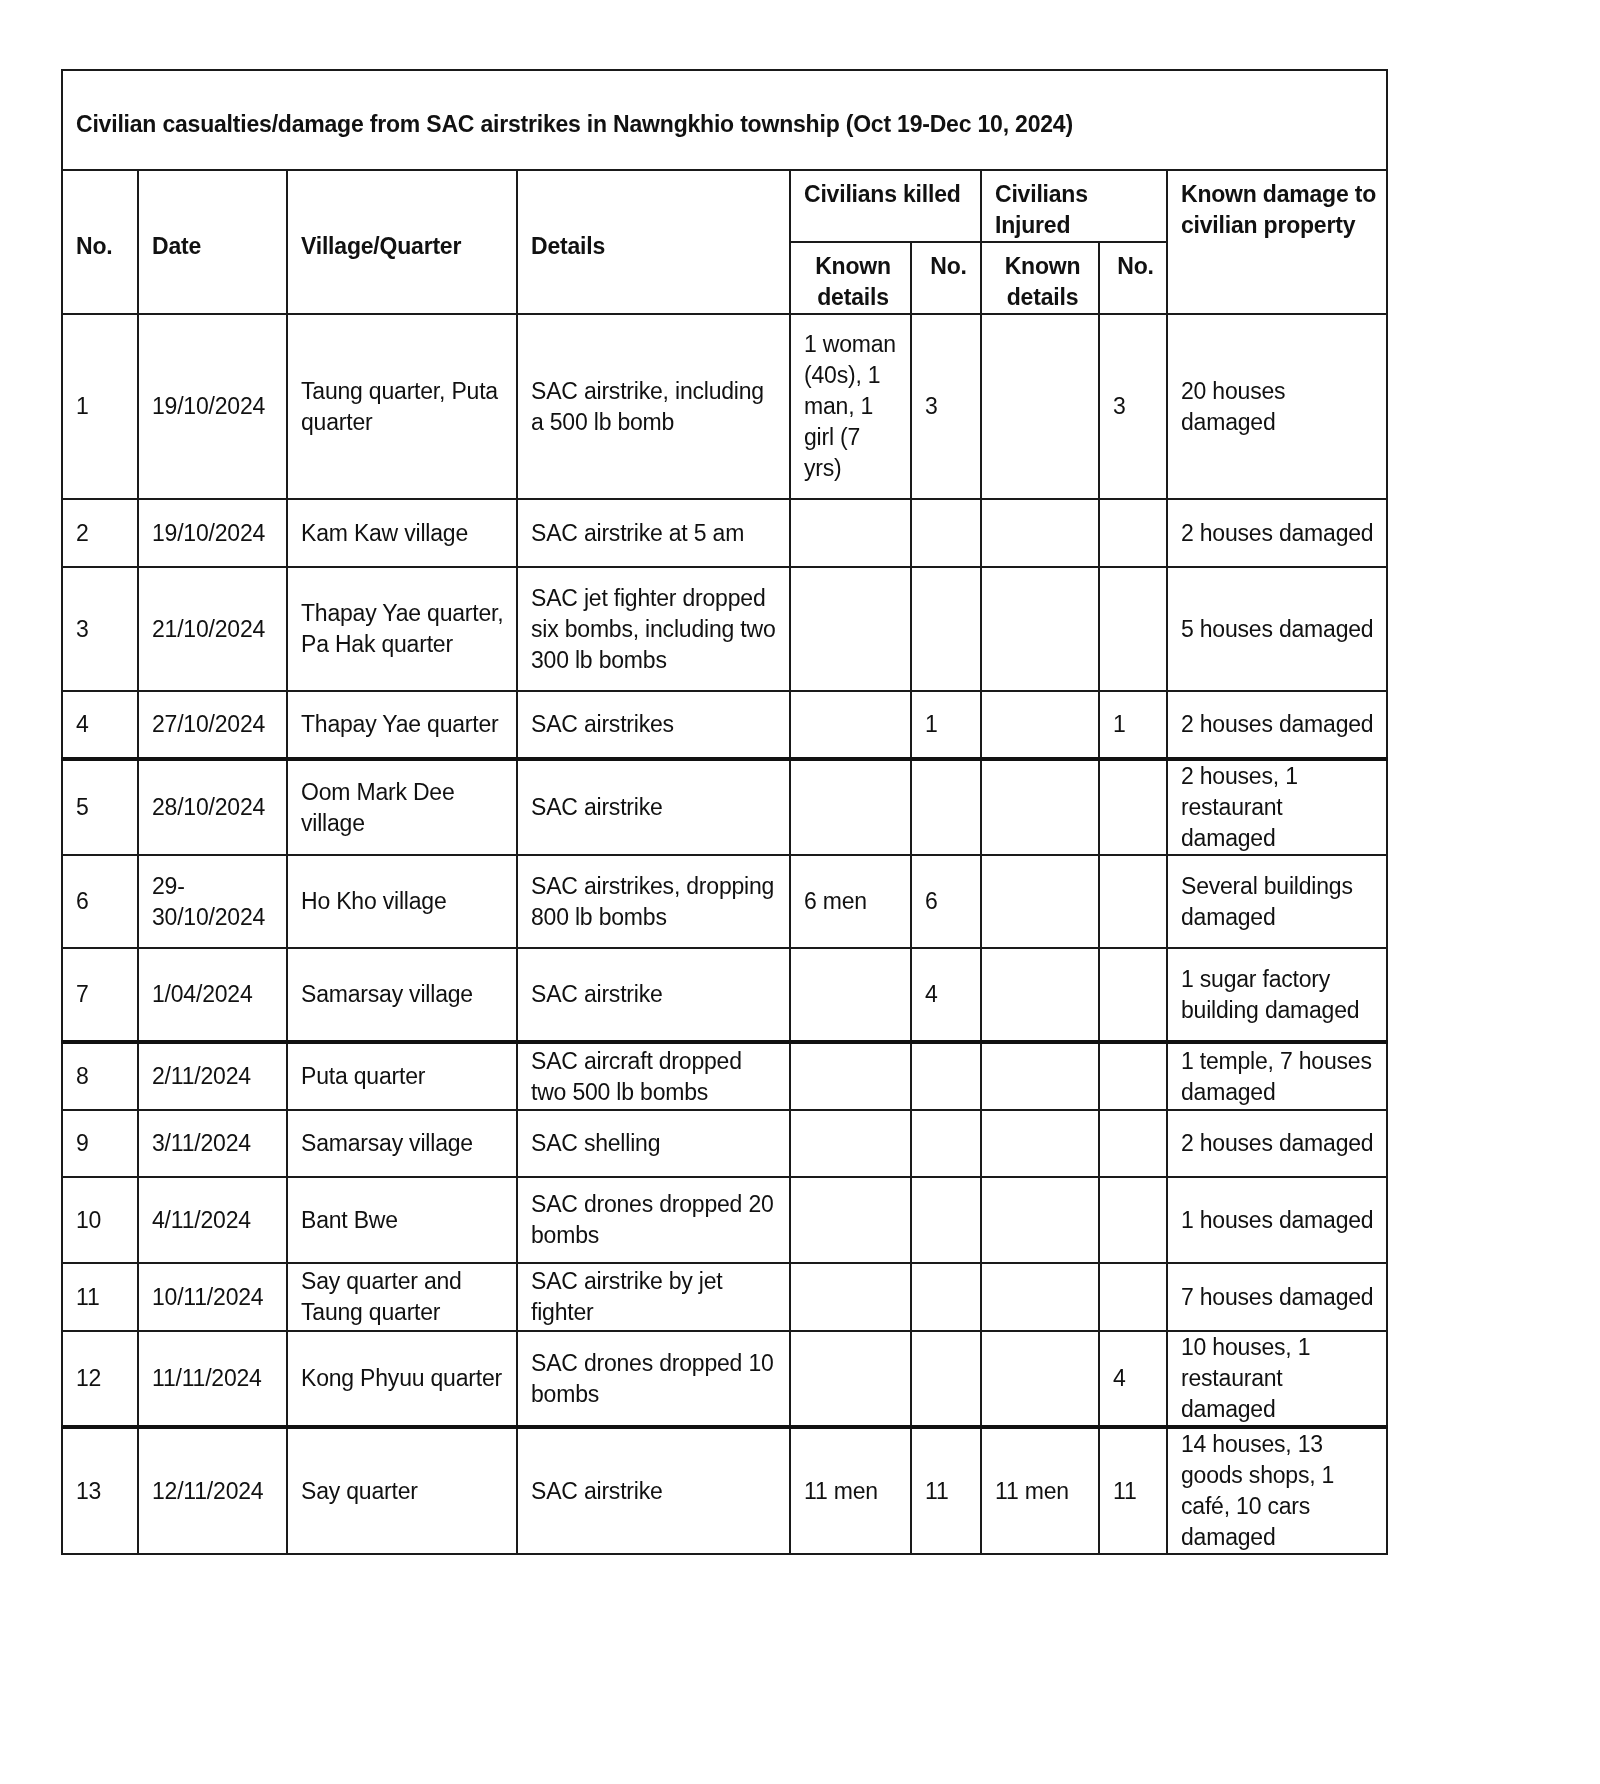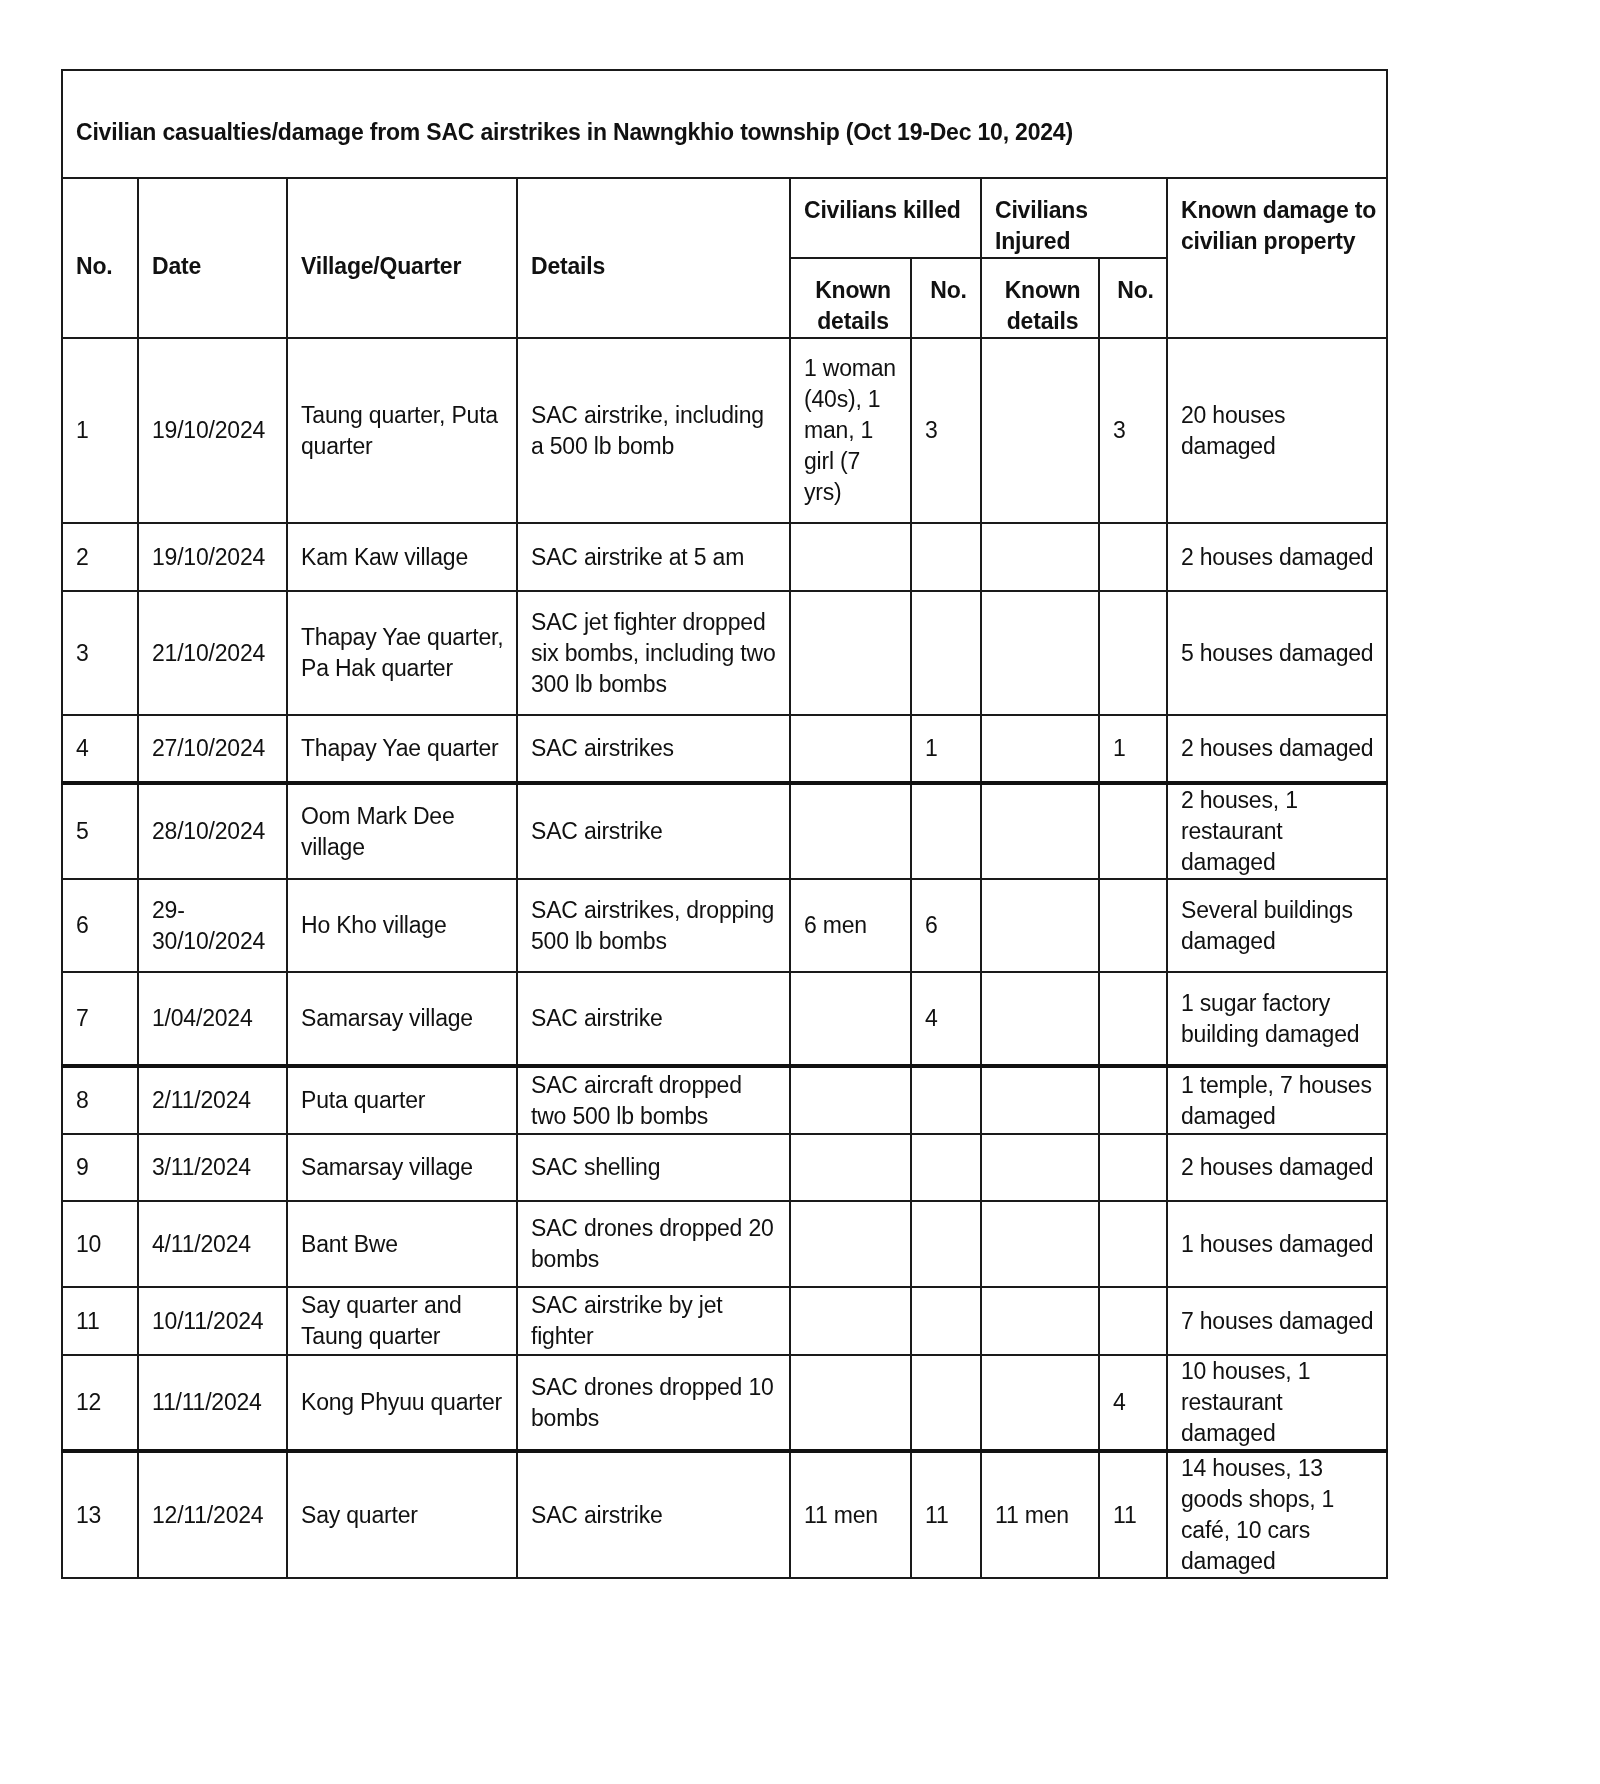--- a/index.html
+++ b/index.html
@@ -33,21 +33,21 @@
       border: 2px solid #1a1a1a;
       padding: 0 8px 0 13px;
       vertical-align: middle;
       text-align: left;
       font-weight: normal;
       word-wrap: break-word;
     }
     table.casualties th {
       font-weight: bold;
       vertical-align: top;
-      padding-top: 16px;
+      padding-top: 8px;
     }
     table.casualties th.hdr-mid {
       vertical-align: middle;
     }
     .title-cell {
       height: 90px;
       font-weight: bold;
       font-size: 23px;
     }
     tr.hdr-top th { height: 59px; }
@@ -144,21 +144,21 @@
           <td></td>
           <td></td>
           <td></td>
           <td></td>
           <td>2 houses, 1 restaurant damaged</td>
         </tr>
         <tr style="height: 93px;">
           <td>6</td>
           <td>29-30/10/2024</td>
           <td>Ho Kho village</td>
-          <td>SAC airstrikes, dropping 500 lb bombs</td>
+          <td>SAC airstrikes, dropping 800 lb bombs</td>
           <td>6 men</td>
           <td>6</td>
           <td></td>
           <td></td>
           <td>Several buildings damaged</td>
         </tr>
         <tr style="height: 94px;">
           <td>7</td>
           <td>1/04/2024</td>
           <td>Samarsay village</td>

